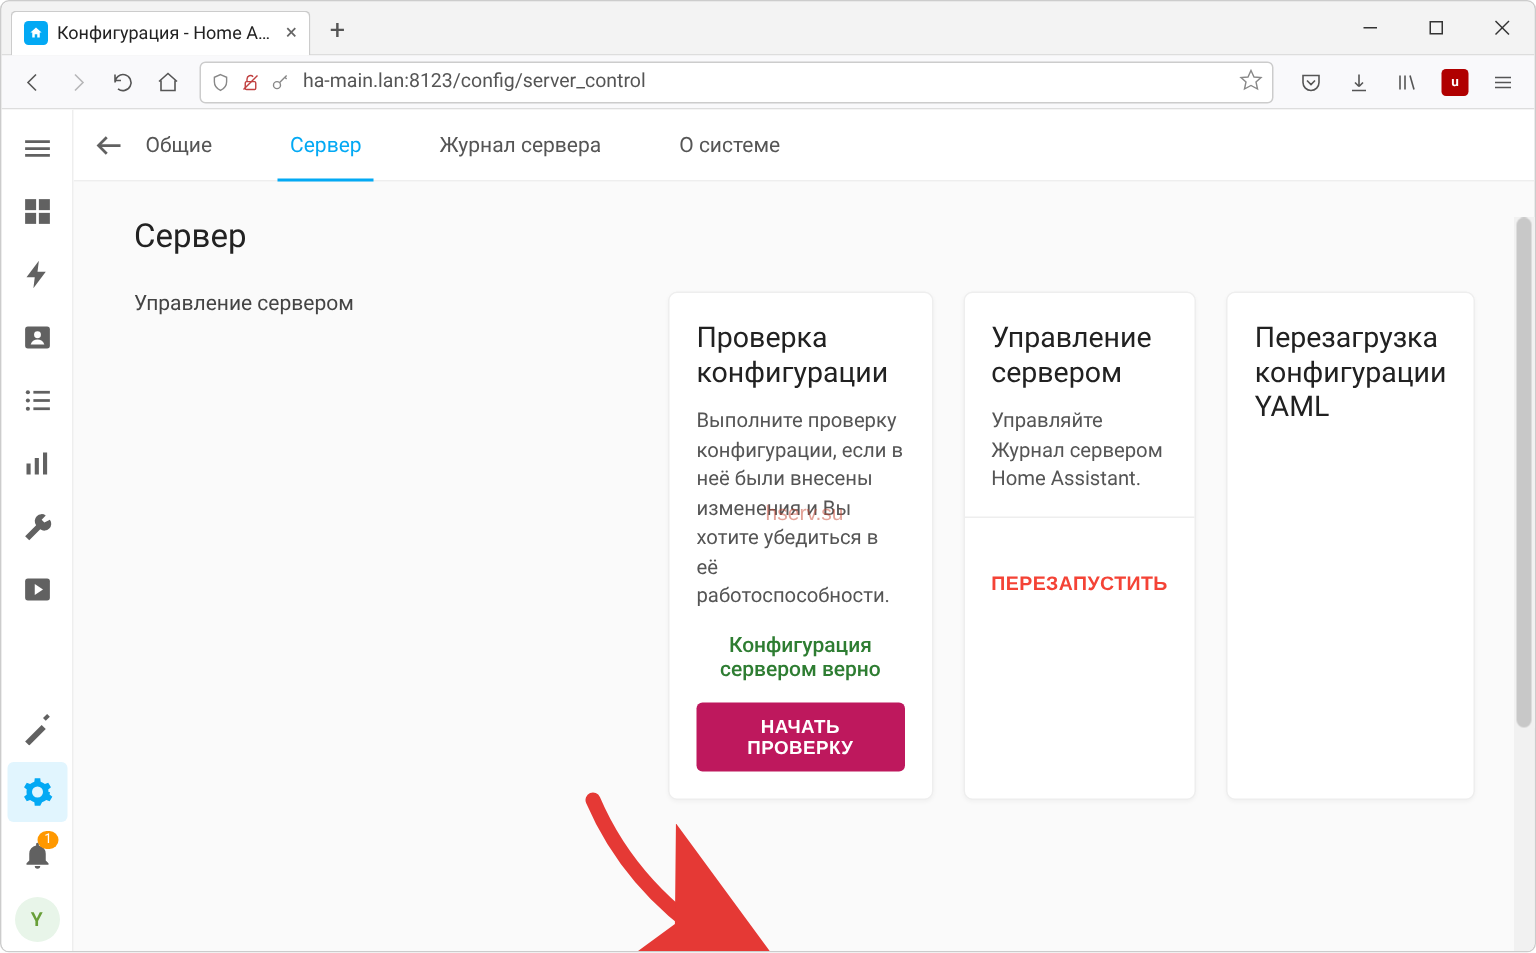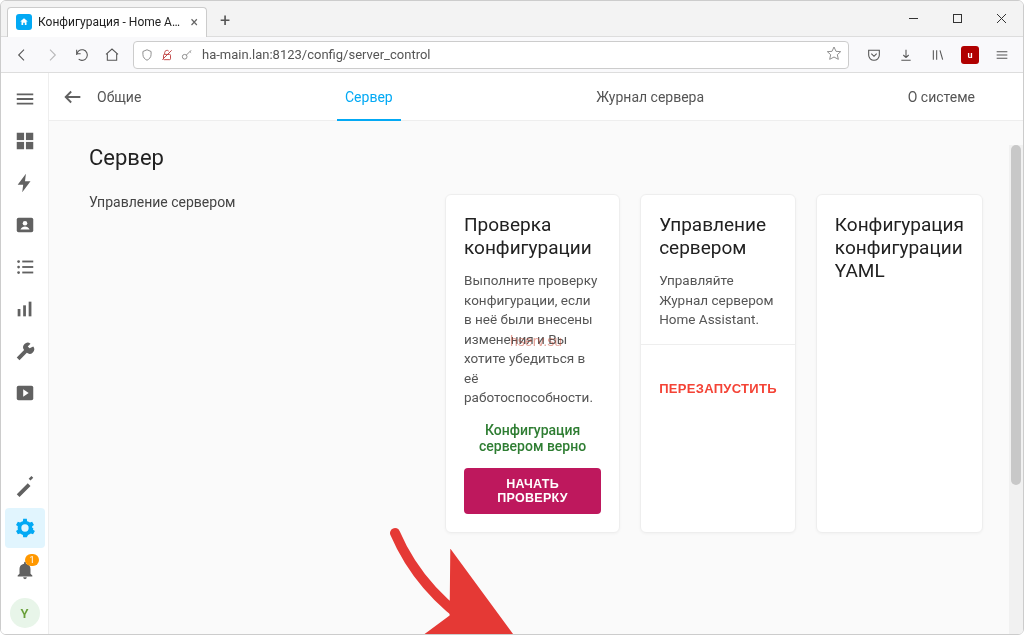--- a/index.html
+++ b/index.html
@@ -39,21 +39,21 @@
   .ha-sidebar .sitem.active svg { fill: #03a9f4; }
   .ha-sidebar .spacer { flex: 1; }
   .ha-sidebar .notif { position: relative; }
   .ha-sidebar .notif .badge { position: absolute; top: 4px; right: 6px; background: #ff9800; color: #fff; font-size: 9px; border-radius: 8px; padding: 0 4px; line-height: 12px; }
   .ha-sidebar .avatar { width: 30px; height: 30px; border-radius: 50%; background: #e8f5e9; color: #689f38; display: flex; align-items: center; justify-content: center; font-weight: 600; font-size: 13px; margin: 6px 0; cursor: pointer; }
 
   .ha-main { flex: 1; display: flex; flex-direction: column; overflow: hidden; }
   .ha-header { height: 48px; display: flex; align-items: center; background: #fff; border-bottom: 1px solid #eee; }
   .ha-header .back { width: 48px; display: flex; align-items: center; justify-content: center; cursor: pointer; }
   .ha-header .back svg { width: 22px; height: 22px; stroke: #616161; fill: none; stroke-width: 2; }
-  .ha-tabs { flex: 1; display: flex; justify-content: space-between; gap: 52px; }
+  .ha-tabs { flex: 1; display: flex; justify-content: flex-start; gap: 52px; }
   .ha-tab { height: 48px; display: flex; align-items: center; font-size: 14px; color: #555; cursor: pointer; position: relative; }
   .ha-tab.active { color: #03a9f4; }
   .ha-tab.active::after { content: ""; position: absolute; bottom: 0; left: -8px; right: -8px; height: 2px; background: #03a9f4; }
 
   .ha-body { flex: 1; overflow-y: auto; padding: 24px 40px 24px 40px; position: relative; }
   .ha-body h1 { font-size: 22px; font-weight: 400; margin-bottom: 24px; }
   .colwrap { display: flex; gap: 36px; }
   .leftcol { width: 320px; flex-shrink: 0; font-size: 14px; color: #444; }
   .rightcol { flex: 1; display: flex; flex-direction: row; gap: 20px; }
   .card { background: #fff; border-radius: 6px; border: 1px solid #eee; box-shadow: 0 1px 3px rgba(0,0,0,0.04); padding: 18px 18px; }
@@ -297,21 +297,21 @@
               </div>
             </div>
             <div class="card" style="padding-bottom:12px;">
               <h2>Управление сервером</h2>
               <p>Управляйте Журнал сервером Home Assistant.</p>
               <div class="link-row">
                 <button class="btn-text-danger">ПЕРЕЗАПУСТИТЬ</button>
               </div>
             </div>
             <div class="card">
-              <h2>Конфигурация конфигурации YAML</h2>
+              <h2>Перезагрузка конфигурации YAML</h2>
             </div>
           </div>
         </div>
 
         <div class="watermark">hserv.su</div>
 
         <div class="arrow">
           <svg viewBox="0 0 140 130">
             <defs>
               <marker id="ah" markerWidth="12" markerHeight="12" refX="9" refY="6" orient="auto">

